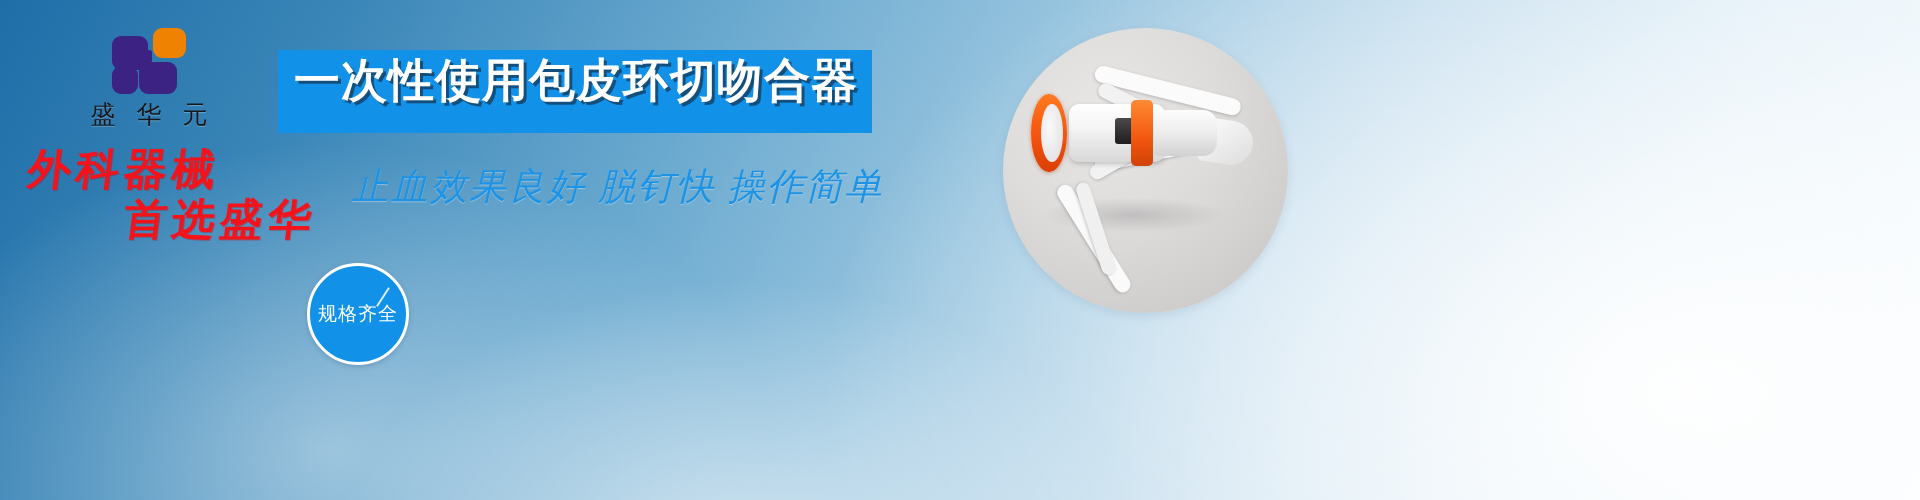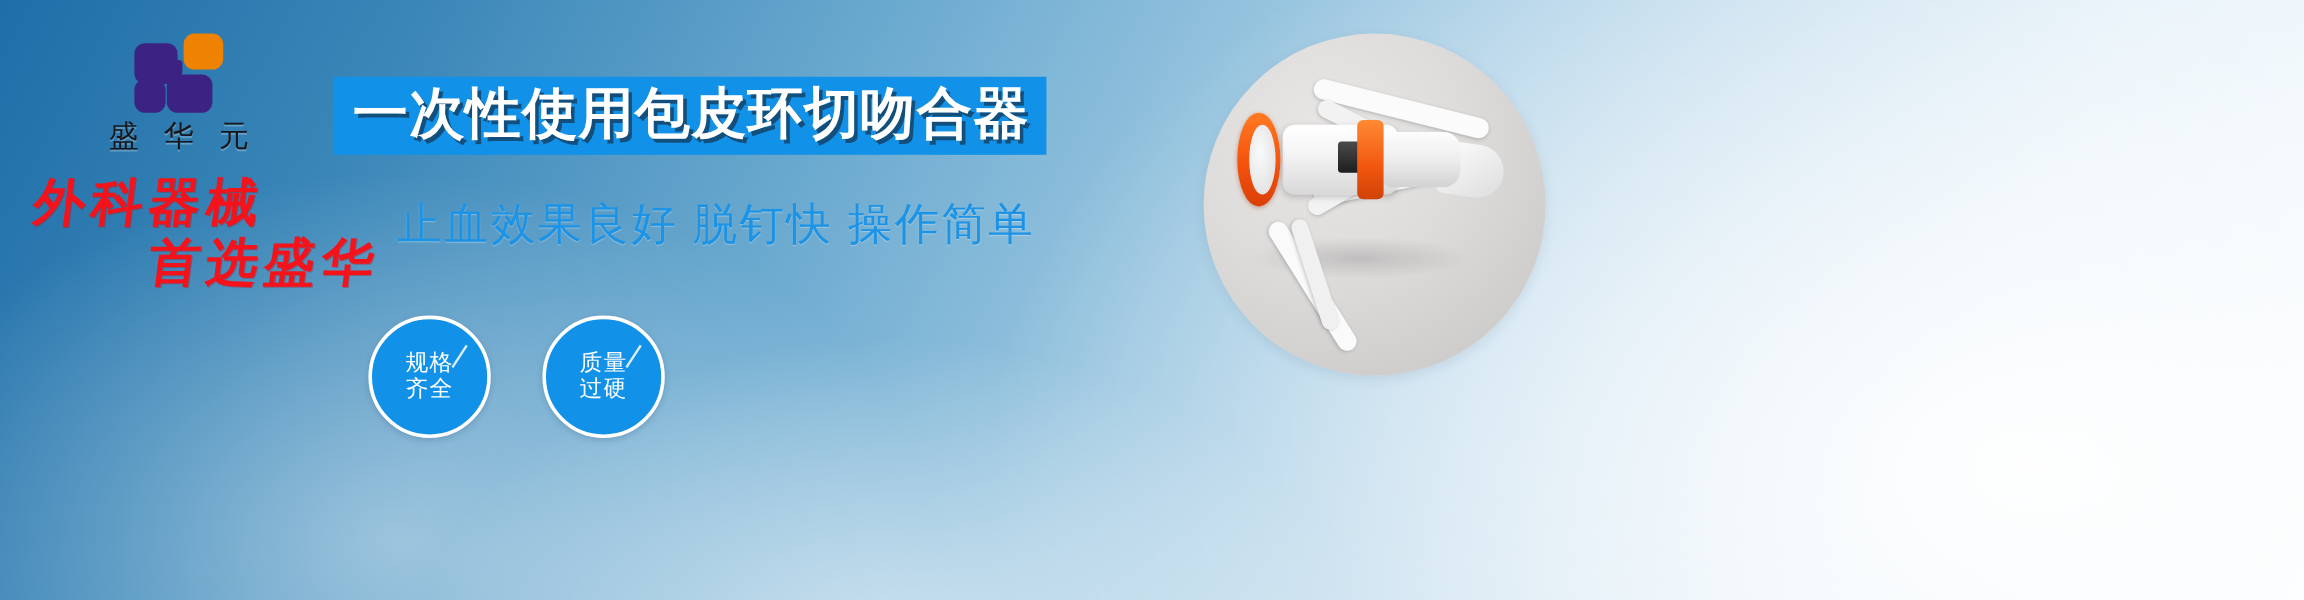--- a/index.html
+++ b/index.html
@@ -49,47 +49,48 @@
     letter-spacing:5px;
     transform:skewX(-7deg);
     text-shadow:1px 1px 0 rgba(200,0,0,0.35);
     white-space:nowrap;
   }
   .calli-1{padding-left:4px;}
   .calli-2{padding-left:100px;margin-top:6px;}
 
   
   #title-band{
-    position:absolute;left:278px;top:64px;
+    position:absolute;left:278px;top:50px;
     background:#1291e8;
-    padding:6px 14px 10px 16px;
+    padding:6px 14px 28px 16px;
     box-shadow:0 0 0 0 rgba(0,0,0,0);
   }
   #title-text{
     font-size:46px;font-weight:700;color:#ffffff;line-height:1.06;
     letter-spacing:1px;white-space:nowrap;
     text-shadow:3px 3px 0 rgba(20,25,35,0.55);
   }
 
   
   #subtitle{
-    position:absolute;left:331px;top:162px;
+    position:absolute;left:352px;top:162px;
     font-size:37px;font-weight:500;color:#1c93e4;
     letter-spacing:2px;white-space:nowrap;
     text-shadow:0 1px 1px rgba(255,255,255,0.35);
+    font-style:italic;
   }
 
   
   #badges{position:absolute;left:307px;top:263px;display:flex;gap:43px;}
   .badge{
     position:relative;width:96px;height:96px;border-radius:50%;
     background:#1291e8;
     border:3px solid #ffffff;
     box-shadow:0 2px 5px rgba(30,70,110,0.22);
-    display:flex;flex-direction:column;align-items:center;justify-content:center;
+    display:flex;flex-direction:row;align-items:center;justify-content:center;
     overflow:hidden;
   }
   .badge-slash{
     position:absolute;right:22px;top:20px;width:2px;height:22px;
     background:rgba(255,255,255,0.85);
     transform:rotate(33deg);transform-origin:center;
   }
   .badge-l1,.badge-l2{
     color:#ffffff;font-size:19px;font-weight:500;line-height:1.18;
     letter-spacing:1px;
@@ -211,25 +212,20 @@
     <div id="title-text">一次性使用包皮环切吻合器</div>
   </div>
 
   <div id="subtitle">止血效果良好 脱钉快 操作简单</div>
 
   <div id="badges">
     <div class="badge">
       <span class="badge-slash"></span>
       <span class="badge-l1">规格</span>
       <span class="badge-l2">齐全</span>
-    </div>
-    <div class="badge">
-      <span class="badge-slash"></span>
-      <span class="badge-l1">质量</span>
-      <span class="badge-l2">过硬</span>
     </div>
   </div>
 
   <div id="product">
     <span class="dev shade"></span>
     <span class="dev arm arm-top"></span>
     <span class="dev arm arm-top2"></span>
     <span class="dev arm arm-bot"></span>
     <span class="dev arm arm-bot2"></span>
     <span class="dev arm arm-lower"></span>

